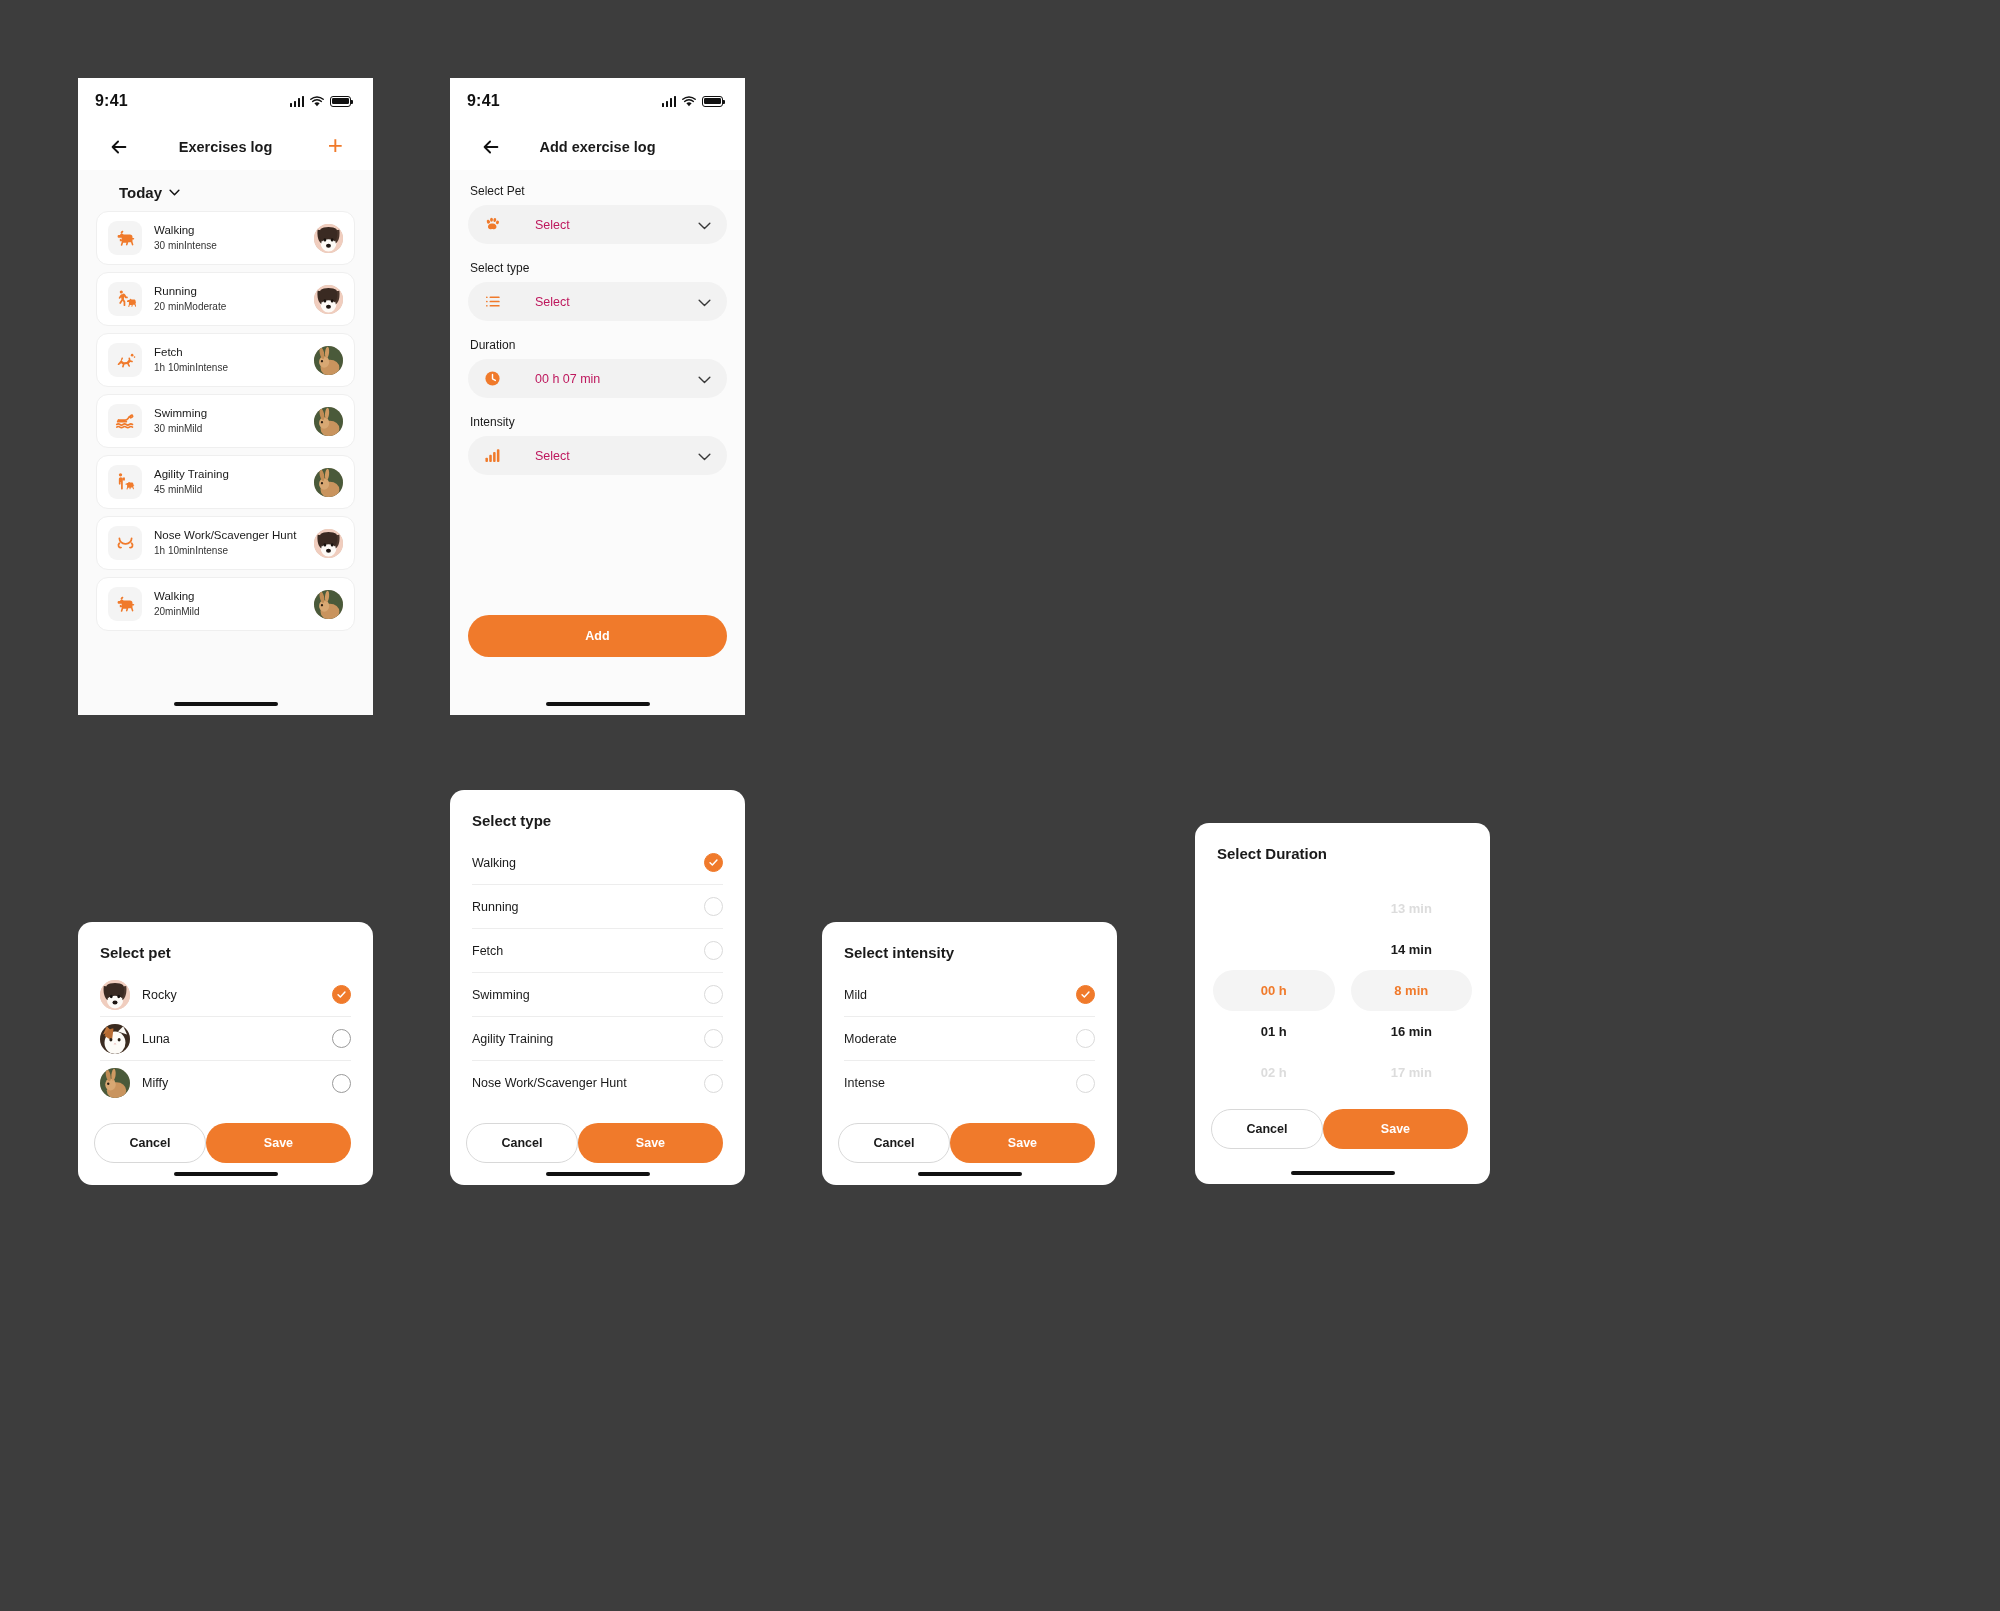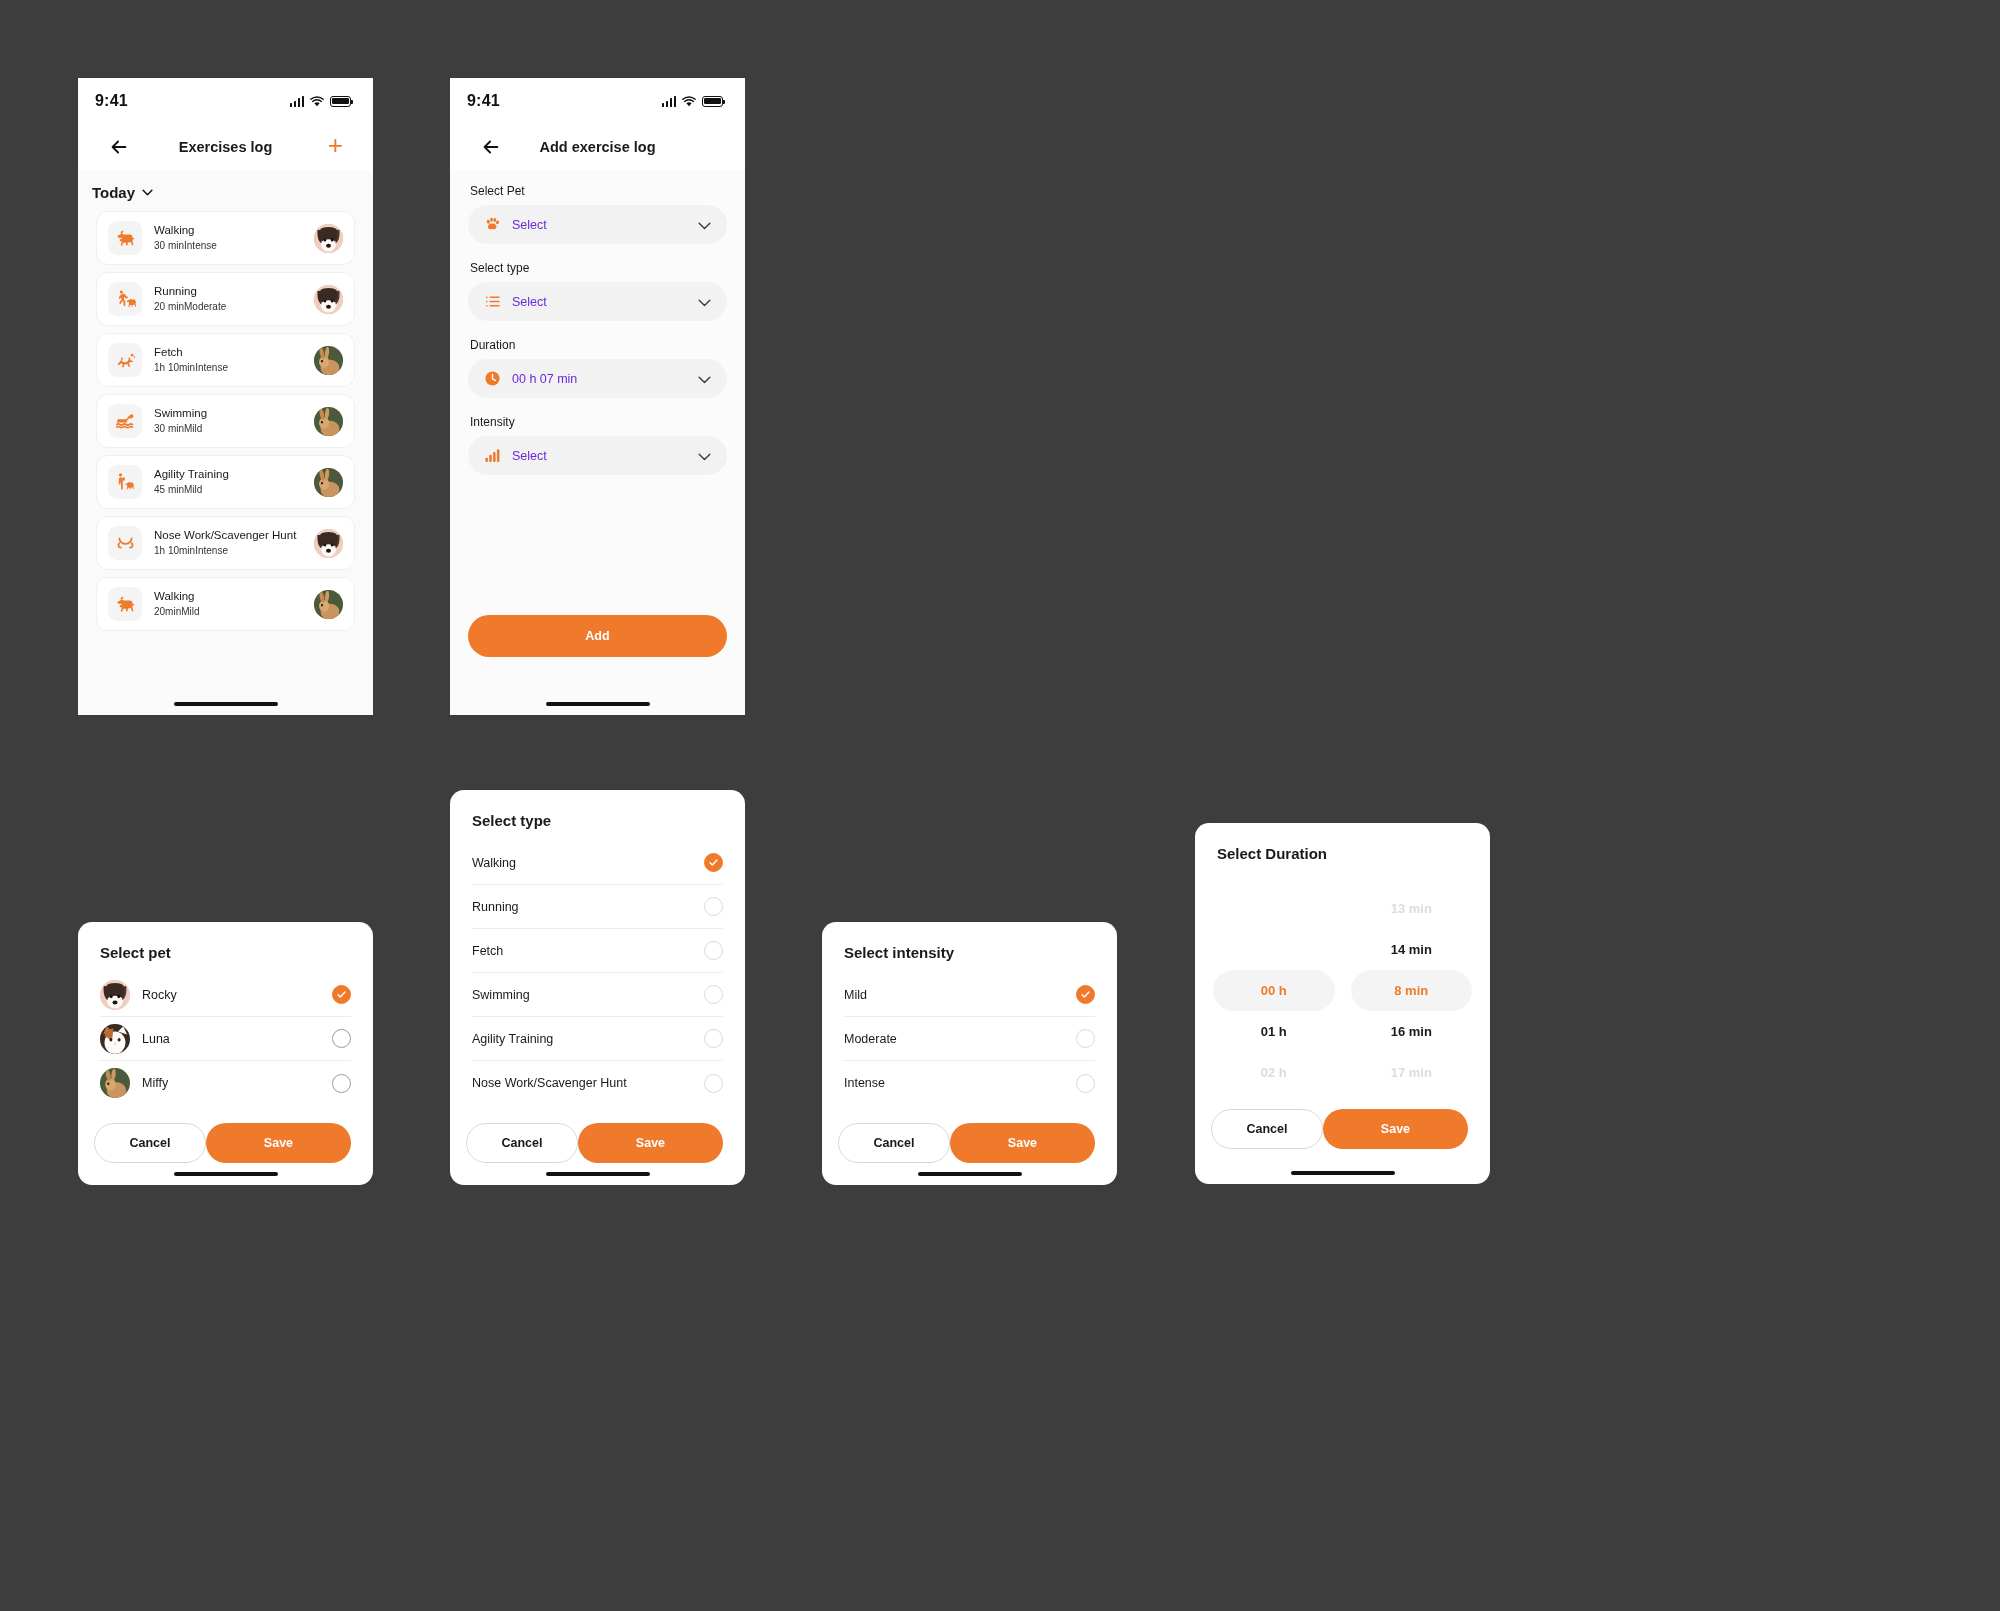--- a/index.html
+++ b/index.html
@@ -65,21 +65,22 @@
   .plus-btn {
     margin-left: auto; z-index: 2; font-size: 26px; line-height: 1;
     color: #F07A2B; font-weight: 300; cursor: pointer;
     transform: translateY(-2px);
   }
 
   
   .list-body { background: #fafafa; height: calc(100% - 92px); position: relative; }
   .today-row {
     display: flex; align-items: center; gap: 7px;
-    padding: 14px 20px 10px 14px;
+    padding: 14px 20px 10px 32px;
+    margin-left: 9px;
   }
   .today-label { font-size: 15px; font-weight: bold; color: #1a1a1a; }
   .chev-sm { width: 11px; height: 7px; }
 
   .ex-card {
     margin: 0 18px 7px 18px;
     background: #fff;
     border: 1px solid #efefef;
     border-radius: 12px;
     height: 54px;
@@ -117,21 +118,21 @@
   .field-label {
     font-size: 12px; color: #1a1a1a; font-weight: normal;
     margin: 0 0 7px 2px;
   }
   .field-label.sp { margin-top: 17px; }
   .field-box {
     height: 39px; background: #f2f2f2; border-radius: 20px;
     display: flex; align-items: center; padding: 0 16px; gap: 11px;
     cursor: pointer;
   }
-  .field-ph { font-size: 12.5px; color: #6d28d9; flex: 1; }
+  .field-ph { font-size: 12.5px; color: #be185d; flex: 1; margin-left: 23px; }
   .field-icon { width: 17px; height: 17px; display:flex; align-items:center; justify-content:center;}
   .chev-dn { width: 13px; height: 8px; }
   .add-btn {
     position: absolute; left: 18px; right: 18px; bottom: 58px;
     height: 42px; background: #F07A2B; border-radius: 24px;
     display: flex; align-items: center; justify-content: center;
     color: #fff; font-size: 12.5px; font-weight: bold; cursor: pointer;
     border: none;
   }
 

